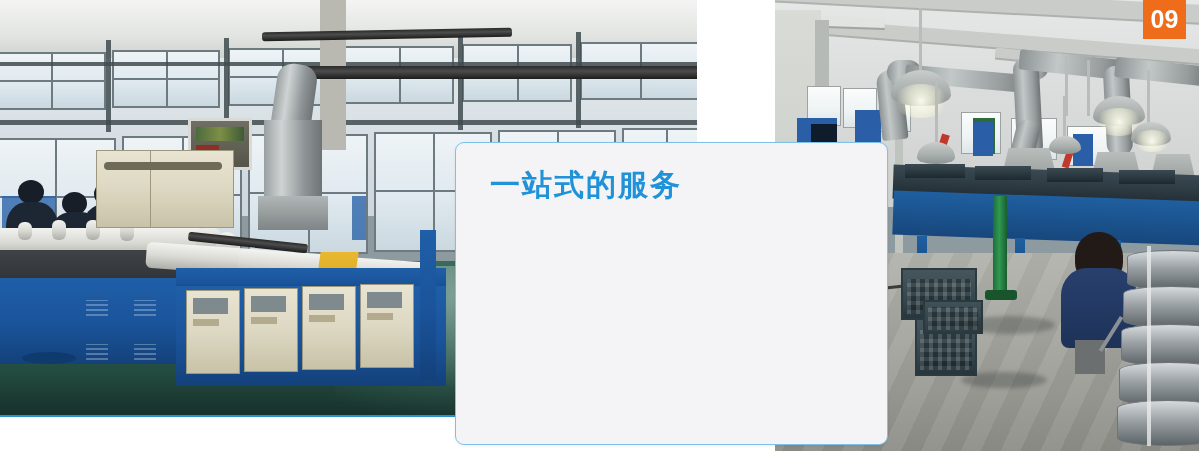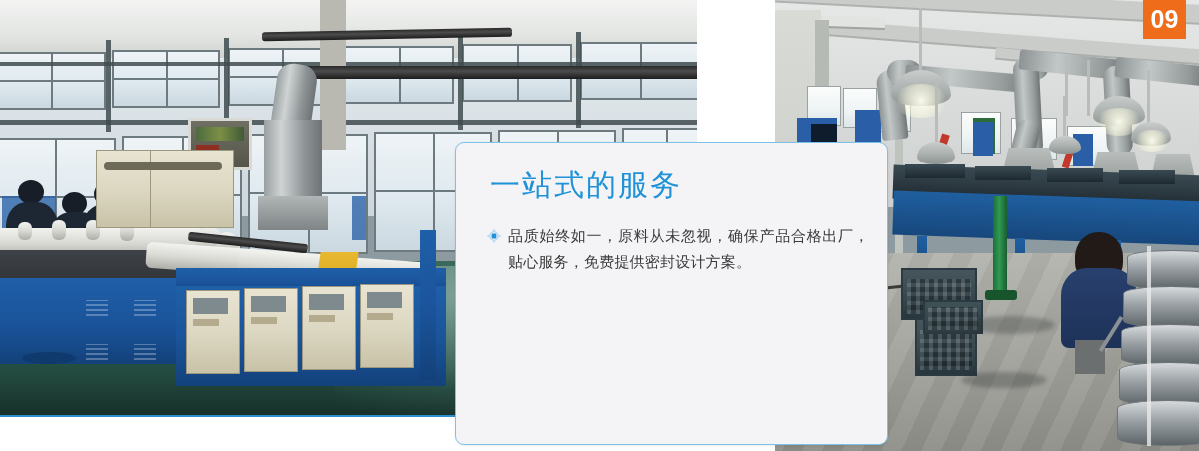--- a/index.html
+++ b/index.html
@@ -103,21 +103,21 @@
   #info-card{
     position:absolute;left:455px;top:142px;width:433px;height:303px;
     background:#f4f4f7;
     border:1px solid #7ec0e8;
     border-radius:9px;
     box-sizing:border-box;
     box-shadow:0 1px 3px rgba(0,0,0,.07);
   }
   #card-title{
     position:absolute;left:34px;top:22px;
-    color:#1f92d8;font-weight:normal;font-size:30px;letter-spacing:2px;
+    color:#1f92d8;font-weight:bold;font-size:30px;letter-spacing:2px;
     white-space:nowrap;
   }
   #bullet-list{position:absolute;left:30px;top:80px;right:18px;}
   .bullet-item{
     display:flex;align-items:flex-start;
     margin-bottom:5px;
   }
   .bullet-icon{
     flex:0 0 auto;width:16px;height:16px;margin-top:5px;margin-right:6px;
     position:relative;display:block;
@@ -364,33 +364,18 @@
   </div>
 
   <div id="info-card">
 
     <div id="card-title">一站式的服务</div>
 
     <div id="bullet-list">
 
 
 
-      <div class="bullet-item">
-        <span class="bullet-icon">
-          <svg width="16" height="16" viewBox="0 0 16 16">
-            <g fill="none" stroke="#9fd0ec" stroke-width="1.1">
-              <circle cx="8" cy="8" r="4.2"></circle>
-              <path d="M8 0.6 L9.5 3.1 L8 4 L6.5 3.1 Z" fill="#b8dcf2" stroke="none"></path>
-              <path d="M8 15.4 L9.5 12.9 L8 12 L6.5 12.9 Z" fill="#b8dcf2" stroke="none"></path>
-              <path d="M0.6 8 L3.1 6.5 L4 8 L3.1 9.5 Z" fill="#b8dcf2" stroke="none"></path>
-              <path d="M15.4 8 L12.9 6.5 L12 8 L12.9 9.5 Z" fill="#b8dcf2" stroke="none"></path>
-            </g>
-            <rect x="5.6" y="5.6" width="4.8" height="4.8" rx="1" fill="#1f92d8"></rect>
-          </svg>
-        </span>
-        <span class="bullet-text">品质始终如一，原料从未忽视，确保产品合格出厂，贴心服务，免费提供密封设计方案。</span>
-      </div>
 
 
     </div>
   </div>
 
 </div>
 
 </body></html>

